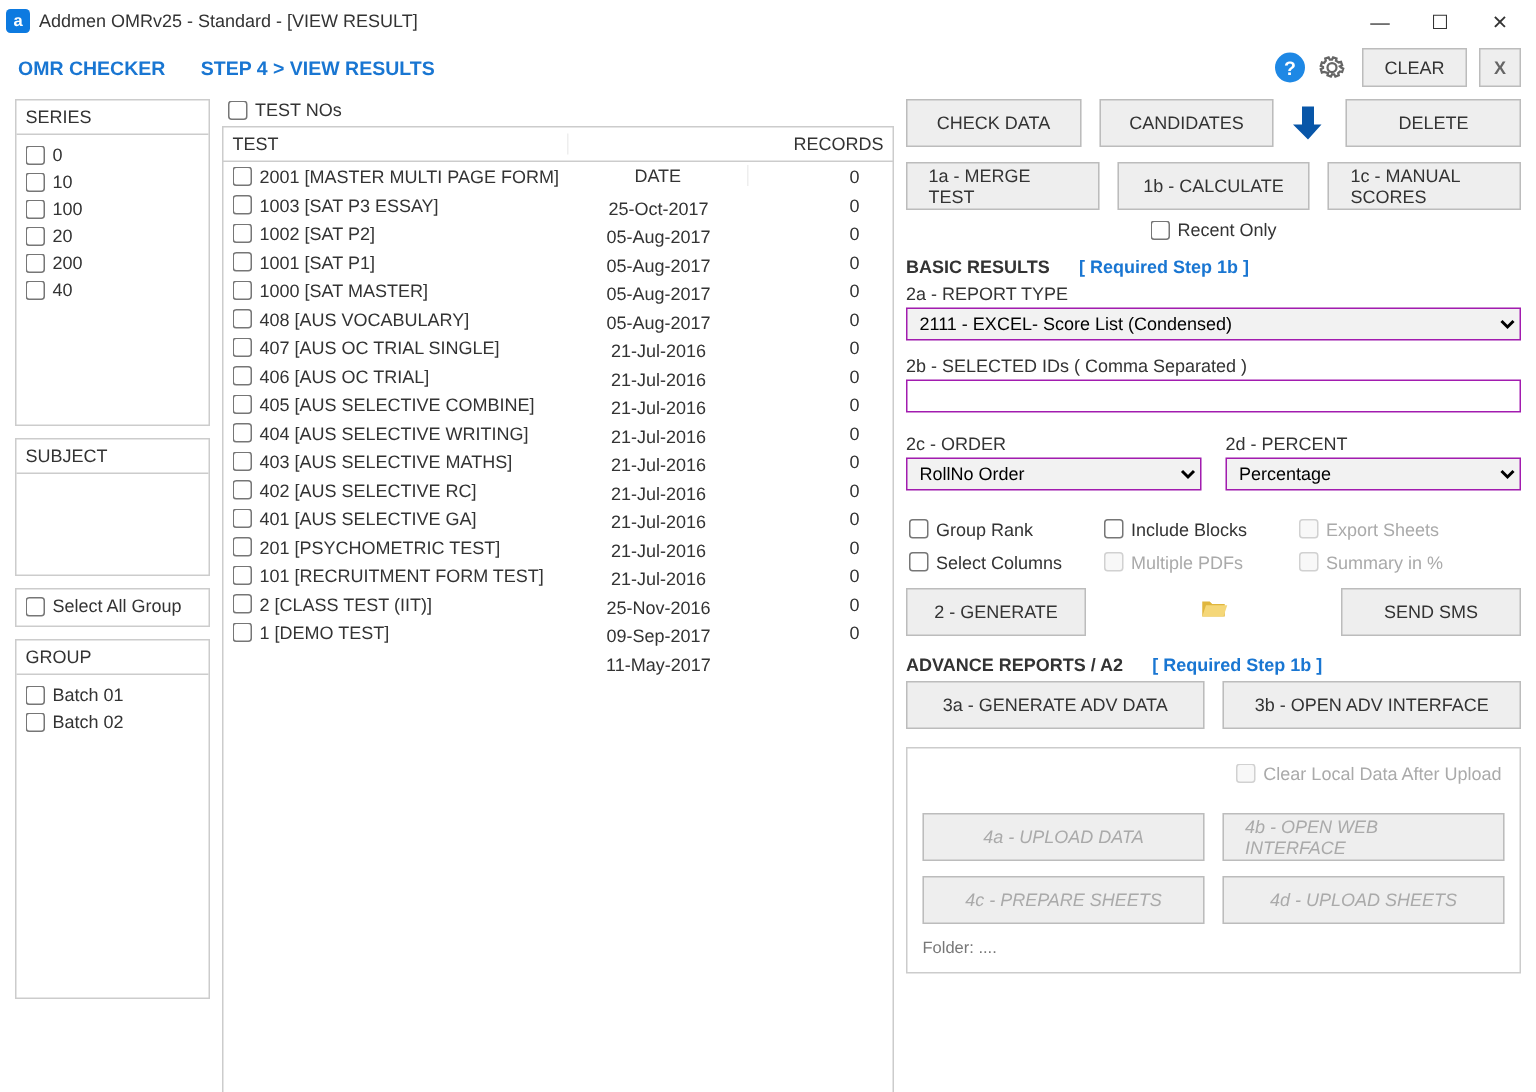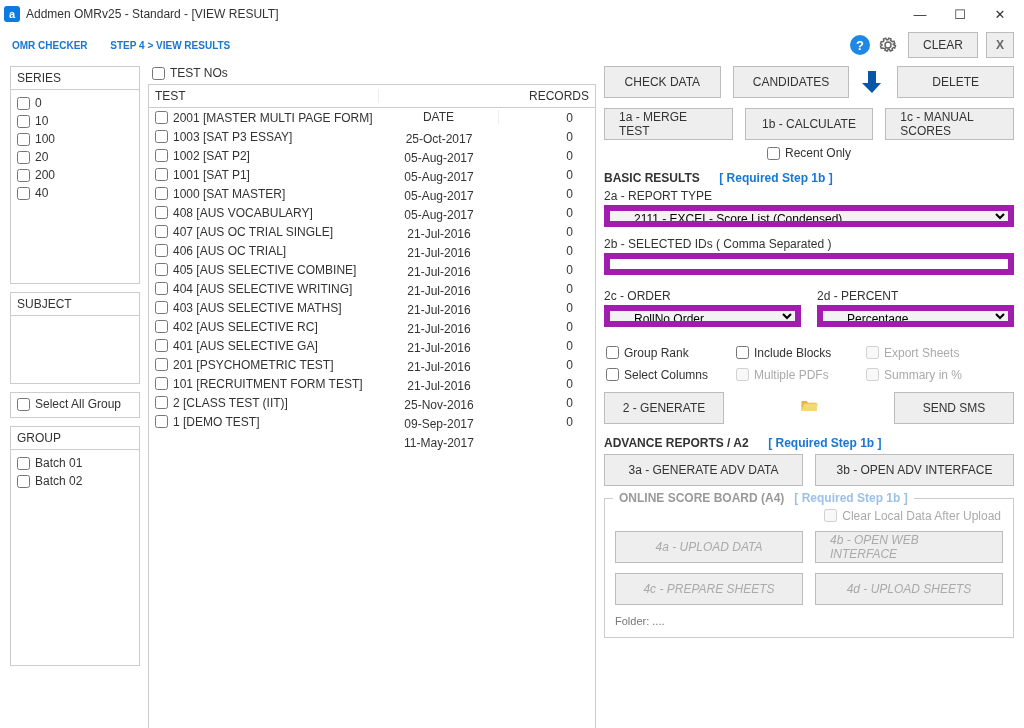--- a/index.html
+++ b/index.html
@@ -4,21 +4,21 @@
 <style>
   * { box-sizing: border-box; font-family: "Segoe UI", Tahoma, Arial, sans-serif; font-size: 12px; }
   body { margin: 0; background: #fff; color: #333; width: 1024px; height: 728px; overflow: hidden; }
 
   .titlebar { display: flex; align-items: center; height: 28px; padding: 0 4px; }
   .titlebar .app-icon { width:16px;height:16px;background:#0d7ae0;border-radius:3px;color:#fff;display:inline-flex;align-items:center;justify-content:center;font-weight:bold;font-size:11px;margin-right:6px;}
   .titlebar .spacer { flex:1; }
   .titlebar .win-btn { width:40px;height:24px;display:flex;align-items:center;justify-content:center;font-size:13px;color:#333; }
 
   .headbar { display:flex; align-items:center; padding: 4px 10px 8px 12px; }
-  .blue { color:#1976d2; font-weight:bold; font-size:10px; }
+  .blue { color:#1976d2; font-weight:bold; font-size:13px; }
   .headbar .spacer { flex:1; }
   .icon-help { width:20px;height:20px;border-radius:50%;background:#1e88e5;color:#fff;display:inline-flex;align-items:center;justify-content:center;font-weight:bold;font-size:13px;margin-right:8px;}
   .icon-gear { width:20px;height:20px;display:inline-flex;align-items:center;justify-content:center;color:#555;margin-right:10px;}
   .btn { background:#eee;border:1px solid #bcbcbc;padding:0 14px;height:26px;display:inline-flex;align-items:center;justify-content:center;cursor:default; font-size:12px;}
   .btn.sq { width:28px;padding:0;color:#666;font-weight:bold; }
 
   .layout { display:flex; gap:8px; padding:0 10px; }
   .col-left { width:130px; display:flex; flex-direction:column; gap:8px; }
   .col-mid  { width:448px; }
   .col-right{ flex:1; }
@@ -39,21 +39,21 @@
   .row .col-rec { padding-right:22px; }
 
   .btn-row { display:flex; gap:12px; margin-bottom:10px; align-items:center; }
   .btn-row .btn { flex:1; height:32px; }
   .arrow-down { width:24px;color:#0b4ea2; }
   .arrow-down svg { display:block; }
 
   .sec-title { font-weight:bold; font-size:12.5px; color:#333; margin:8px 0 4px 0; }
   .sec-hint { color:#1976d2; font-weight:bold; margin-left:16px; }
   .lbl { font-size:12px; color:#333; margin:4px 0 2px; }
-  select.sel, input.inp { width:100%; height:22px; border:6px solid #a21caf; background:#f2f2f2; padding:0 20px; font-size:12px;}
+  select.sel, input.inp { width:100%; height:22px; border:1px solid #a21caf; background:#f2f2f2; padding:0 4px; font-size:12px;}
   input.inp { background:#fff; }
   .two-col { display:flex; gap:16px;align-items:center; }
   .two-col > div { flex:1; }
   .opts-grid { display:grid; grid-template-columns:130px 130px 120px; row-gap:4px; margin-top:17px; font-size:12px;}
   .dim { color:#aaa; }
 
   .fieldset { border:1px solid #ccc; padding:8px 10px 10px; margin-top:12px; position:relative; }
   .legend { position:absolute; top:-8px; left:8px; background:#fff; padding:0 6px; font-weight:bold; color:#999;}
   .legend .hint { color:#9cc0e8; }
   .fieldset .btn.dis { color:#aaa;font-style:italic; }
@@ -413,25 +413,21 @@
     <div class="sec-title" style="margin-top:12px">
       <span>ADVANCE REPORTS / A2</span>
       <span class="sec-hint">[ Required Step 1b ]</span>
     </div>
     <div class="btn-row" style="margin-top:2px">
       <span class="btn">3a - GENERATE ADV DATA</span>
       <span class="btn">3b - OPEN ADV INTERFACE</span>
     </div>
 
     <div class="fieldset">
-      <span class="legend">
-        <span>ONLINE SCORE BOARD (A4)</span>
-        &nbsp;&nbsp;<span class="hint">[ Required Step 1b ]</span>
-      </span>
-      <div style="text-align:right;margin-bottom:6px">
+      <div style="text-align:right;margin-bottom:17px">
         <label class="chk dim" style="display:inline-flex">
             <input type="checkbox" disabled="" style="">
             <span>Clear Local Data After Upload</span>
           </label>
       </div>
       <div class="btn-row">
         <span class="btn dis">4a - UPLOAD DATA</span>
         <span class="btn dis">4b - OPEN WEB INTERFACE</span>
       </div>
       <div class="btn-row">

